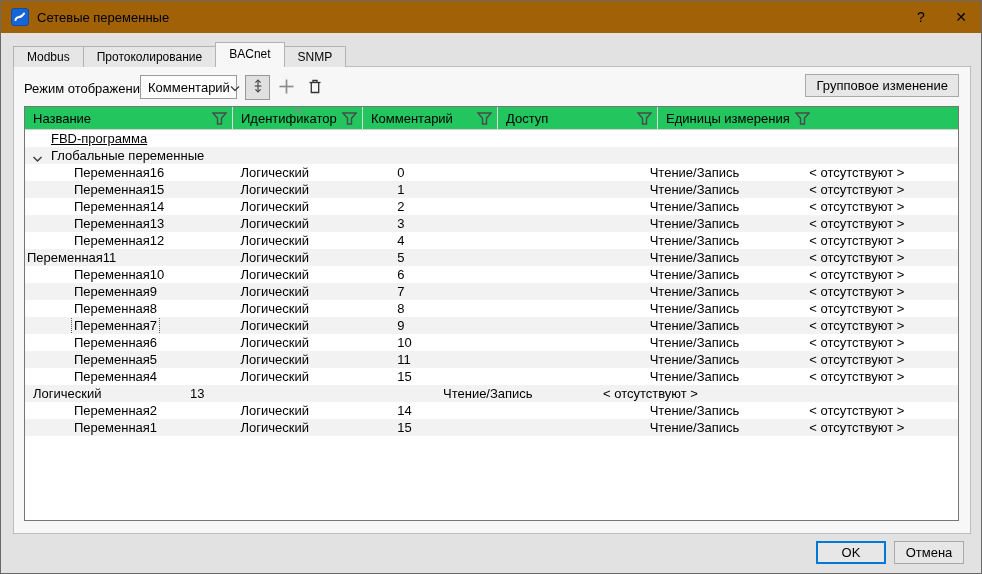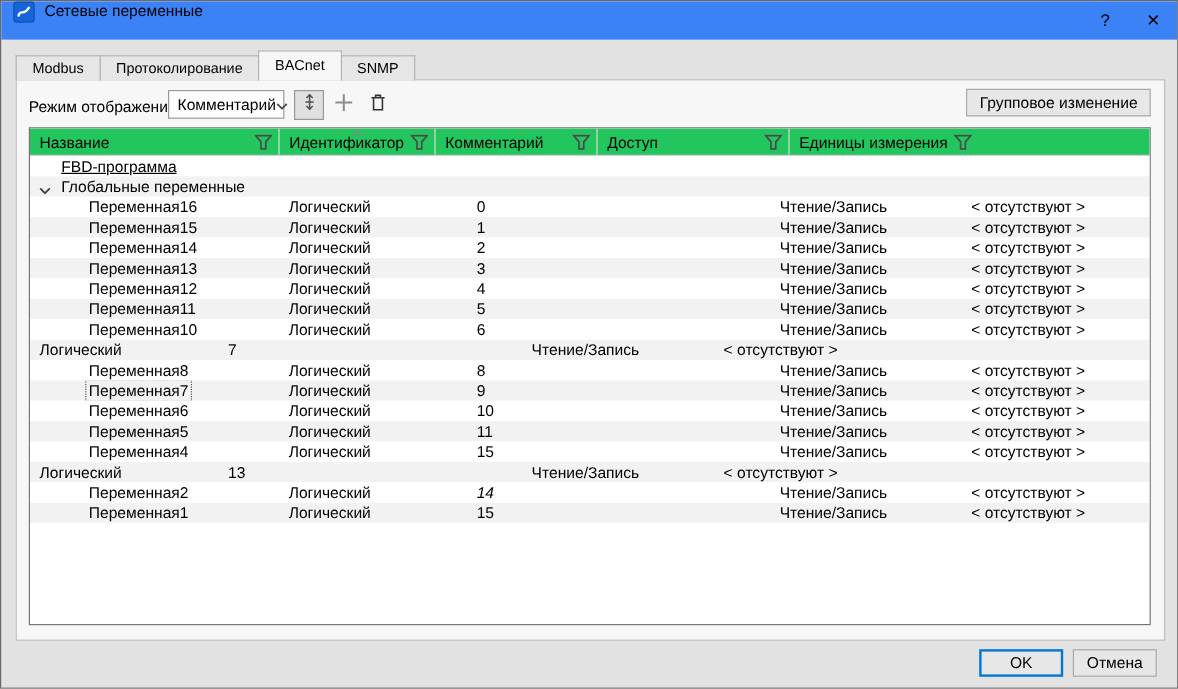--- a/index.html
+++ b/index.html
@@ -2,21 +2,21 @@
 <html><head>
 <meta charset="utf-8">
 <style>
   html,body{margin:0;padding:0;background:#cfcfcf;}
   .window{
     position:relative;width:982px;height:574px;box-sizing:border-box;
     border:1px solid #696969;background:#e2e2e2;overflow:hidden;
     font-family:"Liberation Sans",sans-serif;color:#000;
   }
   
-  .titlebar{position:absolute;left:0;top:0;width:100%;height:32px;background:#3b82f6;display:flex;align-items:flex-start;}
+  .titlebar{position:absolute;left:0;top:0;width:100%;height:32px;background:#a16207;display:flex;align-items:center;}
   .app-icon{width:18px;height:18px;margin:0 8px 0 10px;flex:0 0 auto;}
   .title{font-size:13px;}
   .tb-spacer{flex:1;}
   .tb-btn{width:40px;height:32px;line-height:32px;text-align:center;font-size:14px;color:#000;cursor:default;}
   
   .tabbar{position:absolute;left:12px;top:41px;height:25px;display:flex;align-items:flex-end;z-index:2;}
   .tab{box-sizing:border-box;height:21px;line-height:20px;padding:0 13px;font-size:12px;
        background:#e6e6e6;border:1px solid #b3b3b3;border-bottom:none;margin-right:-1px;white-space:nowrap;}
   .tab.active{height:25px;line-height:23px;background:#f7f7f7;position:relative;z-index:4;}
   
@@ -216,36 +216,37 @@
           </div>
           <div class="trow">
             <div class="tcell c0" style="width: 208px;"><span class="nm" style="margin-left: 47px;">Переменная12</span></div>
             <div class="tcell" style="width: 145px;">Логический</div>
             <div class="tcell cid" style="width: 130px;">4</div>
             <div class="tcell" style="width: 135px;"></div>
             <div class="tcell" style="width: 160px;">Чтение/Запись</div>
             <div class="tcell" style="width: 157px;">&lt; отсутствуют &gt;</div>
           </div>
           <div class="trow alt">
-            <div class="tcell c0" style="width: 208px;"><span class="nm" style="margin-left: 47px;">Переменная11</span></div>
+            <div class="tcell c0" style="width: 208px;"><span class="nm" style="">Переменная11</span></div>
             <div class="tcell" style="width: 145px;">Логический</div>
             <div class="tcell cid" style="width: 130px;">5</div>
             <div class="tcell" style="width: 135px;"></div>
             <div class="tcell" style="width: 160px;">Чтение/Запись</div>
             <div class="tcell" style="width: 157px;">&lt; отсутствуют &gt;</div>
           </div>
           <div class="trow">
             <div class="tcell c0" style="width: 208px;"><span class="nm" style="margin-left: 47px;">Переменная10</span></div>
             <div class="tcell" style="width: 145px;">Логический</div>
             <div class="tcell cid" style="width: 130px;">6</div>
             <div class="tcell" style="width: 135px;"></div>
             <div class="tcell" style="width: 160px;">Чтение/Запись</div>
             <div class="tcell" style="width: 157px;">&lt; отсутствуют &gt;</div>
           </div>
           <div class="trow alt">
+            <div class="tcell c0" style="width: 208px;"><span class="nm" style="margin-left: 47px;">Переменная9</span></div>
             <div class="tcell" style="width: 145px;">Логический</div>
             <div class="tcell cid" style="width: 130px;">7</div>
             <div class="tcell" style="width: 135px;"></div>
             <div class="tcell" style="width: 160px;">Чтение/Запись</div>
             <div class="tcell" style="width: 157px;">&lt; отсутствуют &gt;</div>
           </div>
           <div class="trow">
             <div class="tcell c0" style="width: 208px;"><span class="nm" style="margin-left: 47px;">Переменная8</span></div>
             <div class="tcell" style="width: 145px;">Логический</div>
             <div class="tcell cid" style="width: 130px;">8</div>
@@ -288,21 +289,21 @@
           <div class="trow alt">
             <div class="tcell" style="width: 145px;">Логический</div>
             <div class="tcell cid" style="width: 130px;">13</div>
             <div class="tcell" style="width: 135px;"></div>
             <div class="tcell" style="width: 160px;">Чтение/Запись</div>
             <div class="tcell" style="width: 157px;">&lt; отсутствуют &gt;</div>
           </div>
           <div class="trow">
             <div class="tcell c0" style="width: 208px;"><span class="nm" style="margin-left: 47px;">Переменная2</span></div>
             <div class="tcell" style="width: 145px;">Логический</div>
-            <div class="tcell cid" style="width: 130px; font-style: italic;">14</div>
+            <div class="tcell cid" style="width: 130px;">14</div>
             <div class="tcell" style="width: 135px;"></div>
             <div class="tcell" style="width: 160px;">Чтение/Запись</div>
             <div class="tcell" style="width: 157px;">&lt; отсутствуют &gt;</div>
           </div>
           <div class="trow alt">
             <div class="tcell c0" style="width: 208px;"><span class="nm" style="margin-left: 47px;">Переменная1</span></div>
             <div class="tcell" style="width: 145px;">Логический</div>
             <div class="tcell cid" style="width: 130px;">15</div>
             <div class="tcell" style="width: 135px;"></div>
             <div class="tcell" style="width: 160px;">Чтение/Запись</div>

